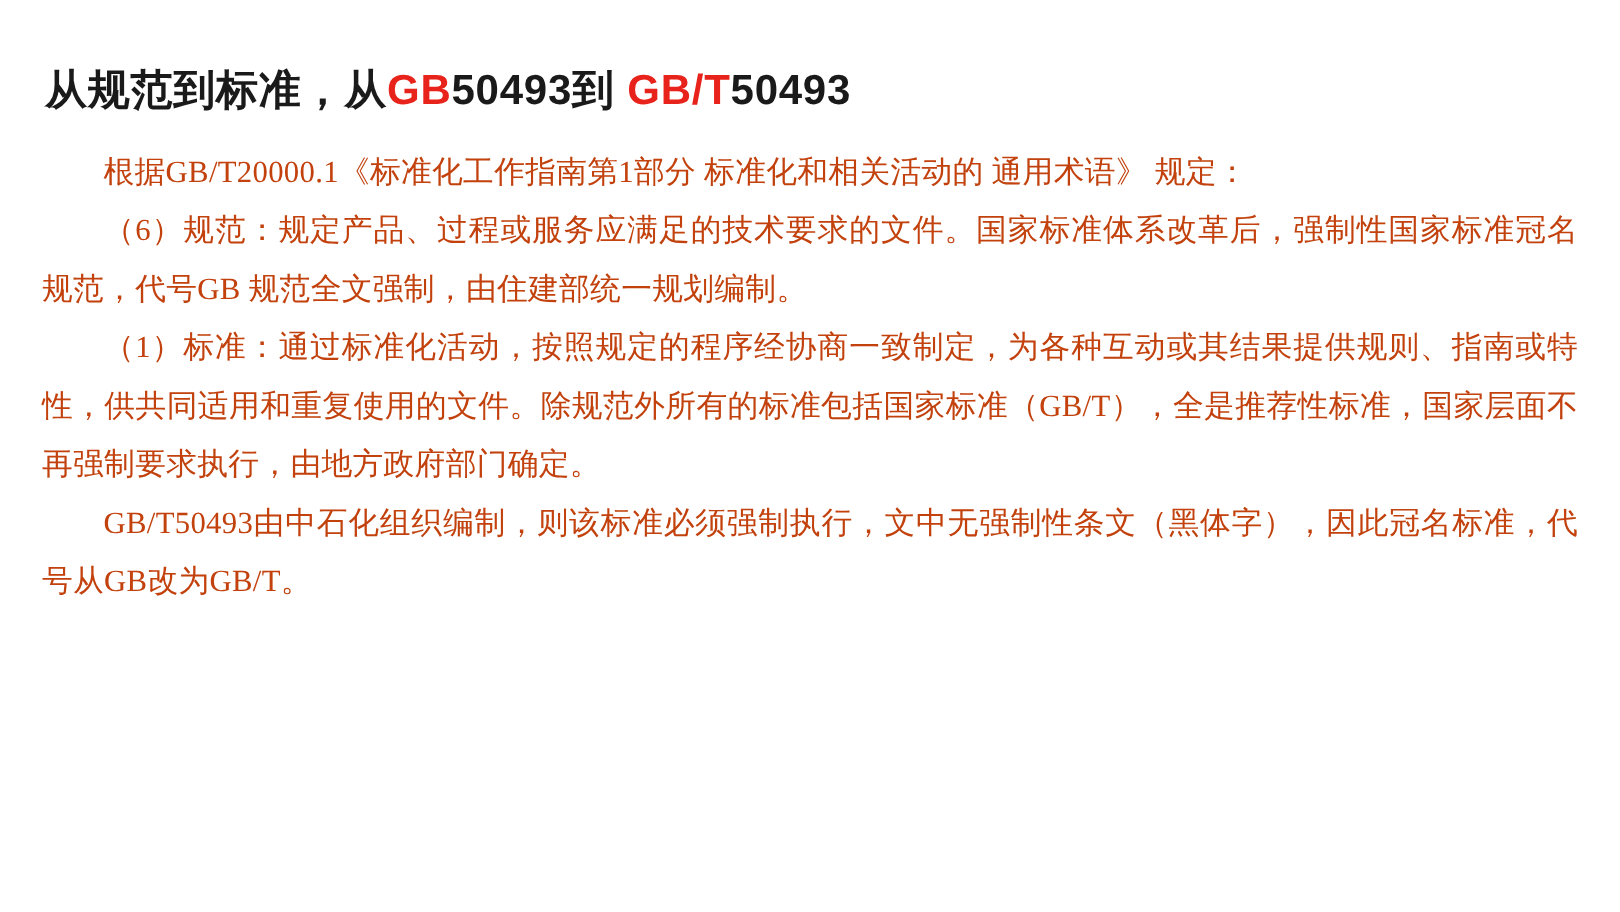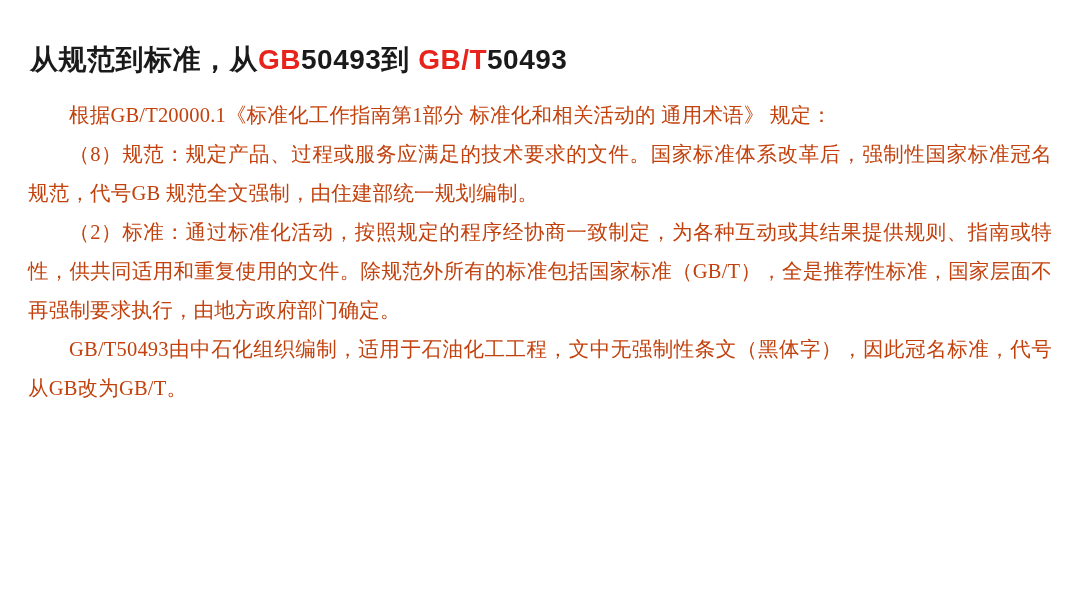--- a/index.html
+++ b/index.html
@@ -57,18 +57,18 @@
 <body>
 
 <div class="slide">
 
   <h1 class="title">
     <span>从规范到标准，从</span><span class="accent">GB</span><span>50493到 </span><span class="accent">GB/T</span><span>50493</span>
   </h1>
 
   <div class="body-block">
     <p class="para">根据GB/T20000.1《标准化工作指南第1部分  标准化和相关活动的 通用术语》 规定：</p>
-    <p class="para">（8）规范：规定产品、过程或服务应满足的技术要求的文件。国家标准体系改革后，强制性国家标准冠名规范，代号GB 规范全文强制，由住建部统一规划编制。</p>
-    <p class="para">（2）标准：通过标准化活动，按照规定的程序经协商一致制定，为各种互动或其结果提供规则、指南或特性，供共同适用和重复使用的文件。除规范外所有的标准包括国家标准（GB/T），全是推荐性标准，国家层面不再强制要求执行，由地方政府部门确定。</p>
-    <p class="para">GB/T50493由中石化组织编制，适用于石油化工工程，文中无强制性条文（黑体字），因此冠名标准，代号从GB改为GB/T。</p>
+    <p class="para">（6）规范：规定产品、过程或服务应满足的技术要求的文件。国家标准体系改革后，强制性国家标准冠名规范，代号GB 规范全文强制，由住建部统一规划编制。</p>
+    <p class="para">（1）标准：通过标准化活动，按照规定的程序经协商一致制定，为各种互动或其结果提供规则、指南或特性，供共同适用和重复使用的文件。除规范外所有的标准包括国家标准（GB/T），全是推荐性标准，国家层面不再强制要求执行，由地方政府部门确定。</p>
+    <p class="para">GB/T50493由中石化组织编制，则该标准必须强制执行，文中无强制性条文（黑体字），因此冠名标准，代号从GB改为GB/T。</p>
   </div>
 
 </div>
 
 </body></html>

